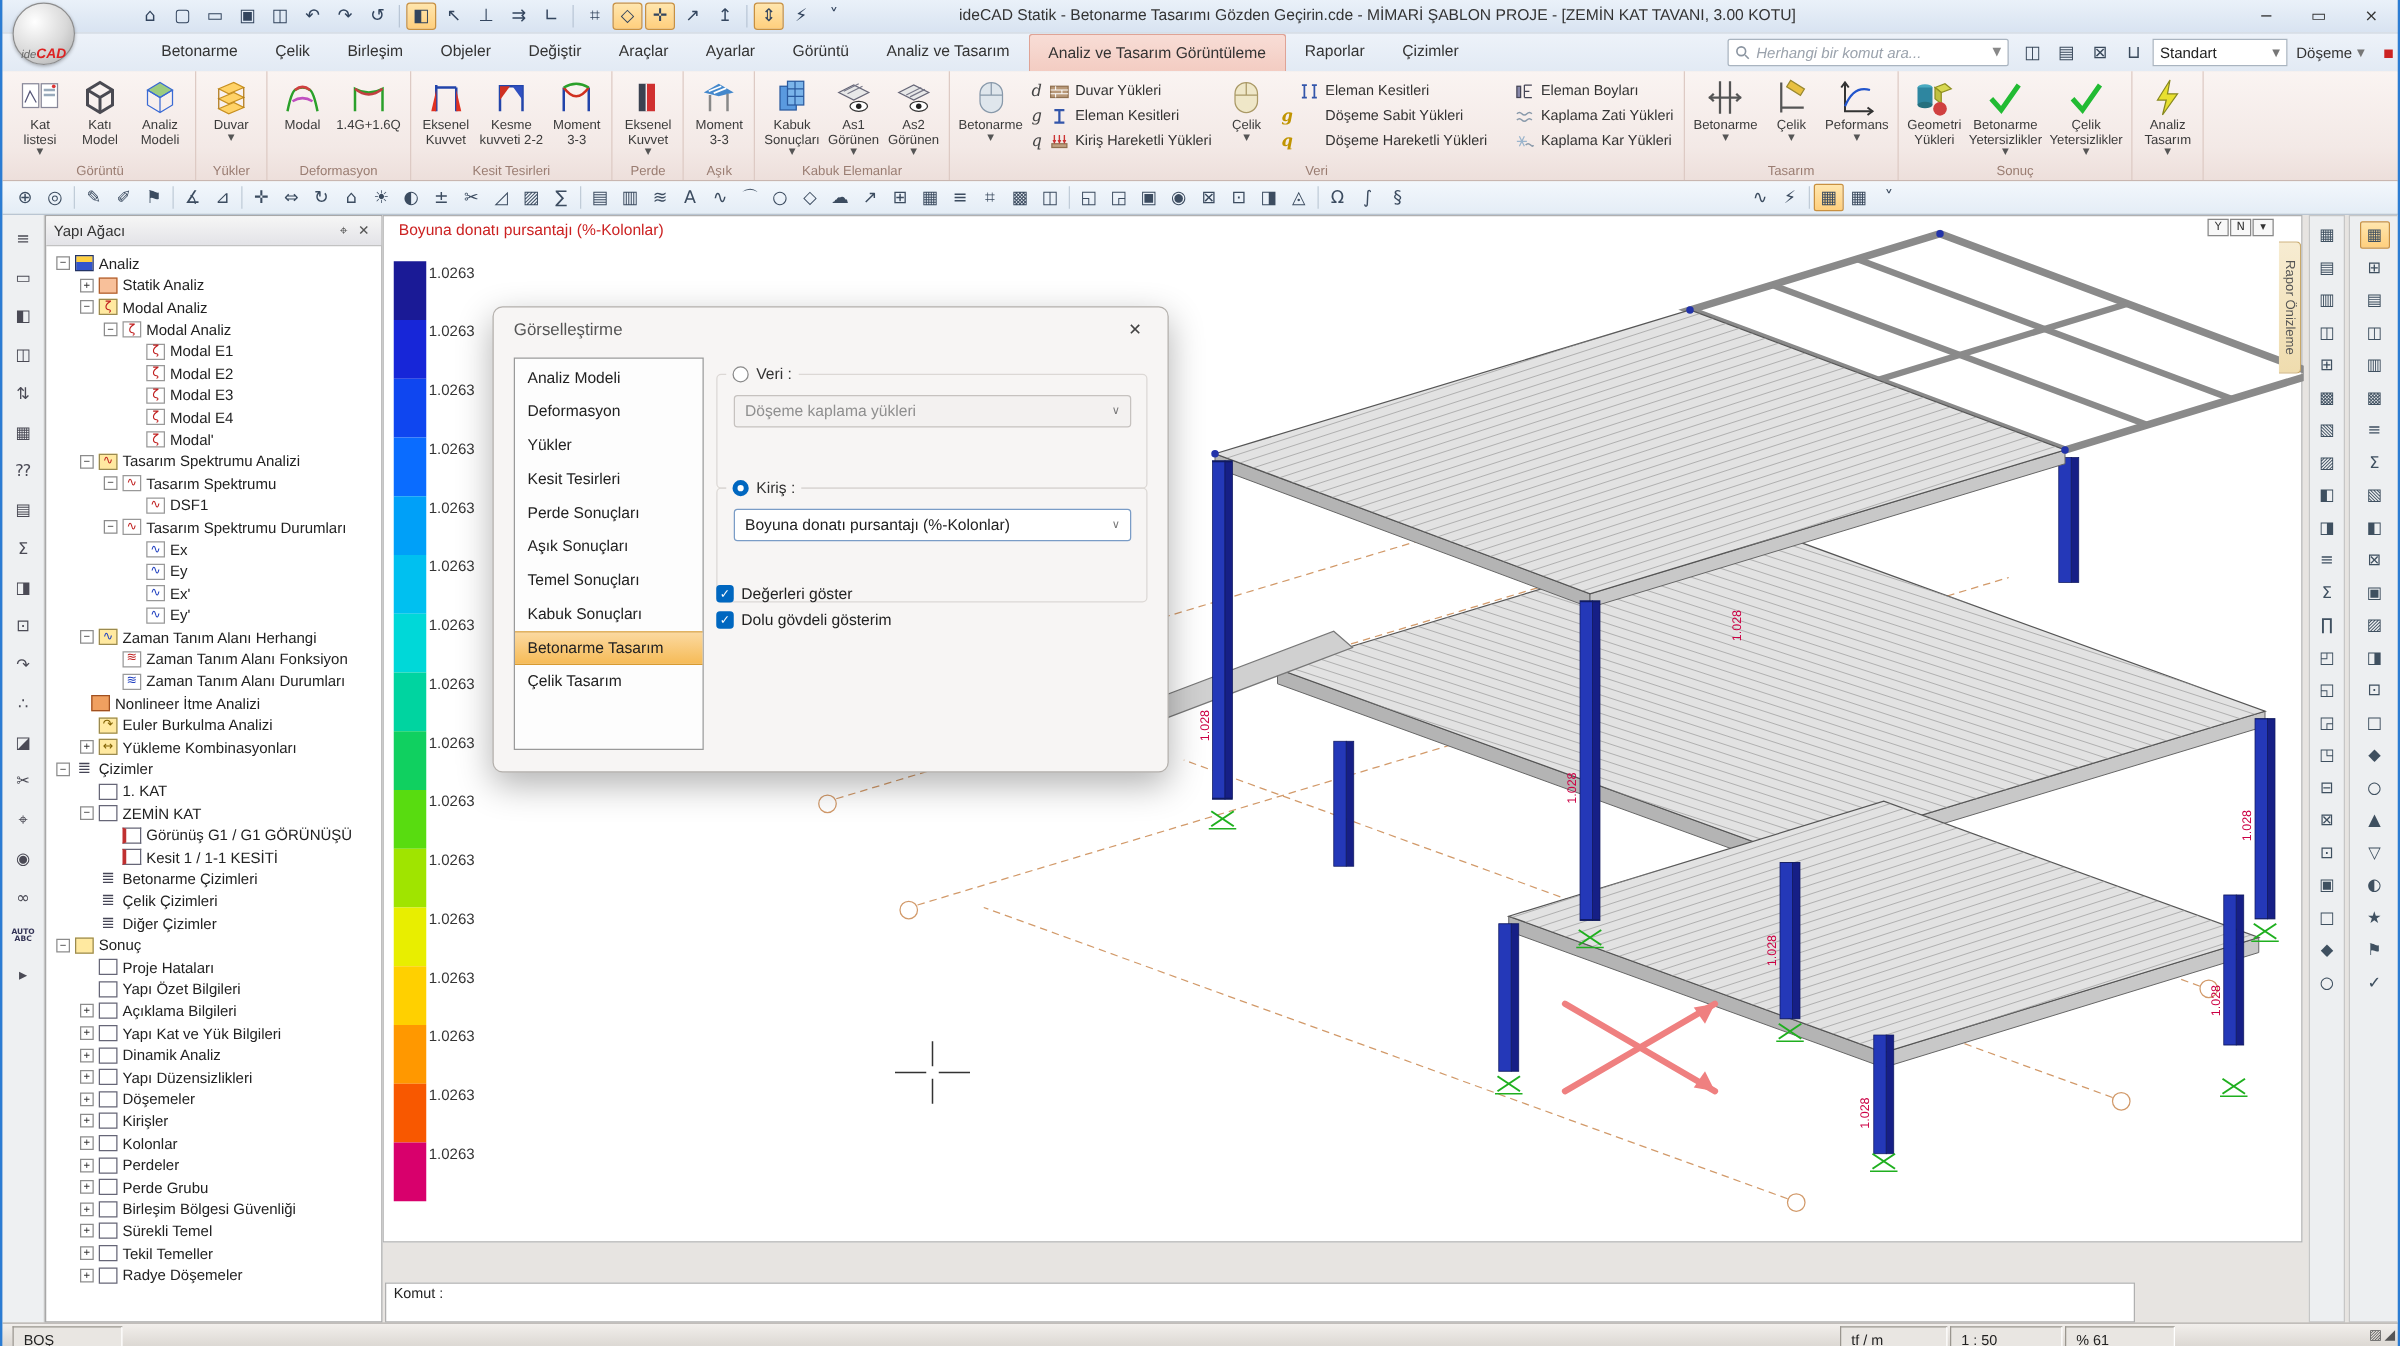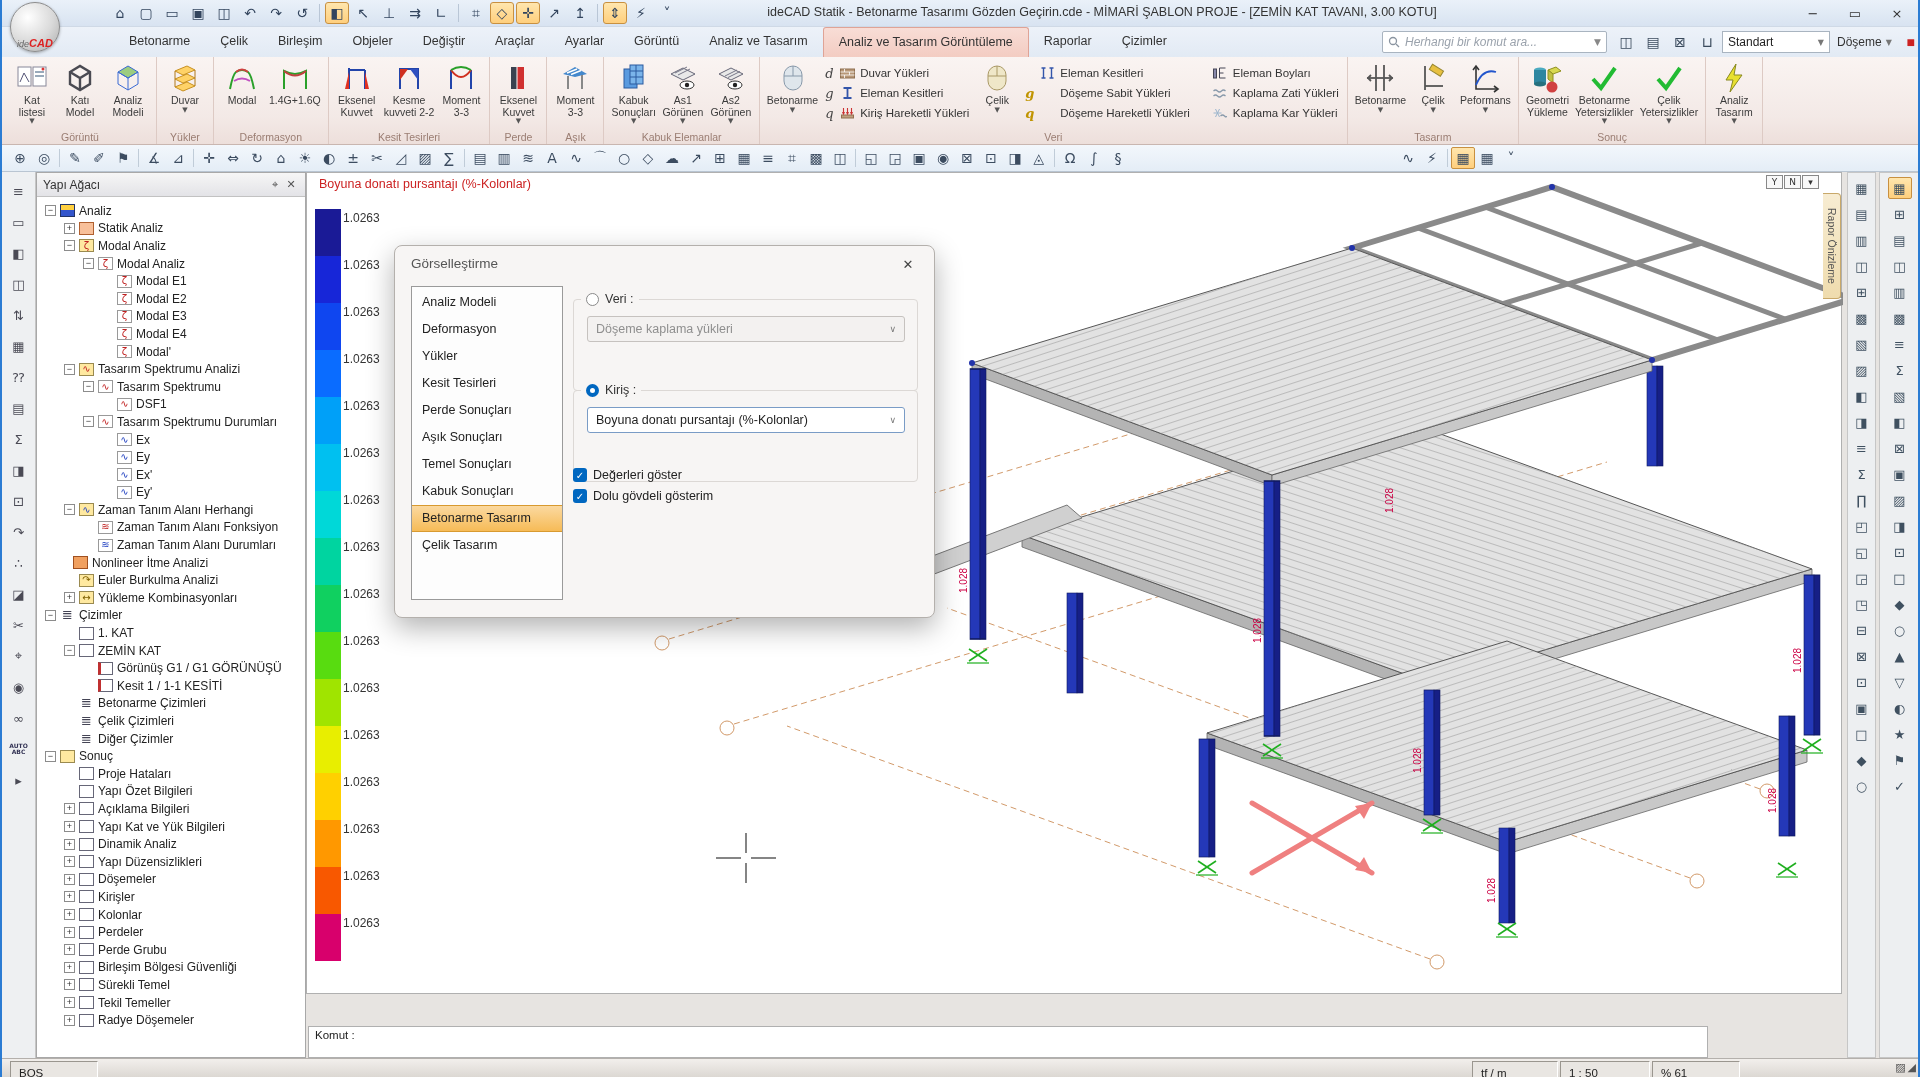--- a/index.html
+++ b/index.html
@@ -633,21 +633,21 @@
           <svg viewBox="0 0 32 32" style="width:32px;height:32px">
             <ellipse cx="9" cy="8" rx="6" ry="2.6" fill="#4aaac0"></ellipse>
             <rect x="3" y="8" width="12" height="14" fill="#2e86a0"></rect>
             <ellipse cx="9" cy="22" rx="6" ry="2.6" fill="#26707e"></ellipse>
             <path d="M17 8 L25 5 L30 9 L22 12 Z" fill="#d8d850" stroke="#909020"></path>
             <path d="M17 8 L17 17 L22 21 L22 12 Z" fill="#c0c040" stroke="#909020"></path>
             <circle cx="21" cy="25" r="5.5" fill="#d04040"></circle>
           </svg>
         </div>
         <div class="rlab">Geometri</div>
-        <div class="rlab">Yükleme</div>
+        <div class="rlab">Yükleri</div>
       </div>
       <div class="rbtn">
         <div class="ric">
           <svg viewBox="0 0 32 32" style="width:32px;height:32px">
             <path d="M5 17 L13 26 L27 6" stroke="#22bb33" stroke-width="4" fill="none"></path>
           </svg>
         </div>
         <div class="rlab">Betonarme</div>
         <div class="rlab">Yetersizlikler</div>
         <div class="rarrow gi">▼</div>

